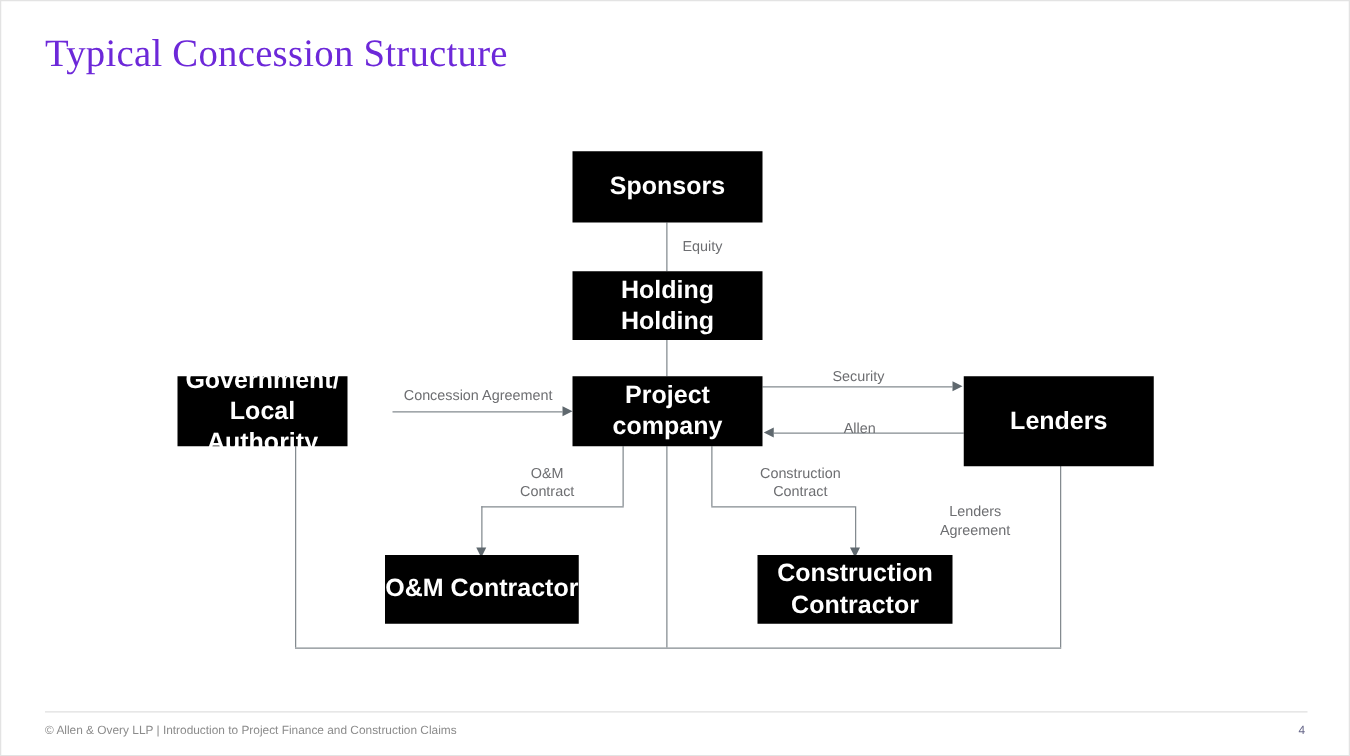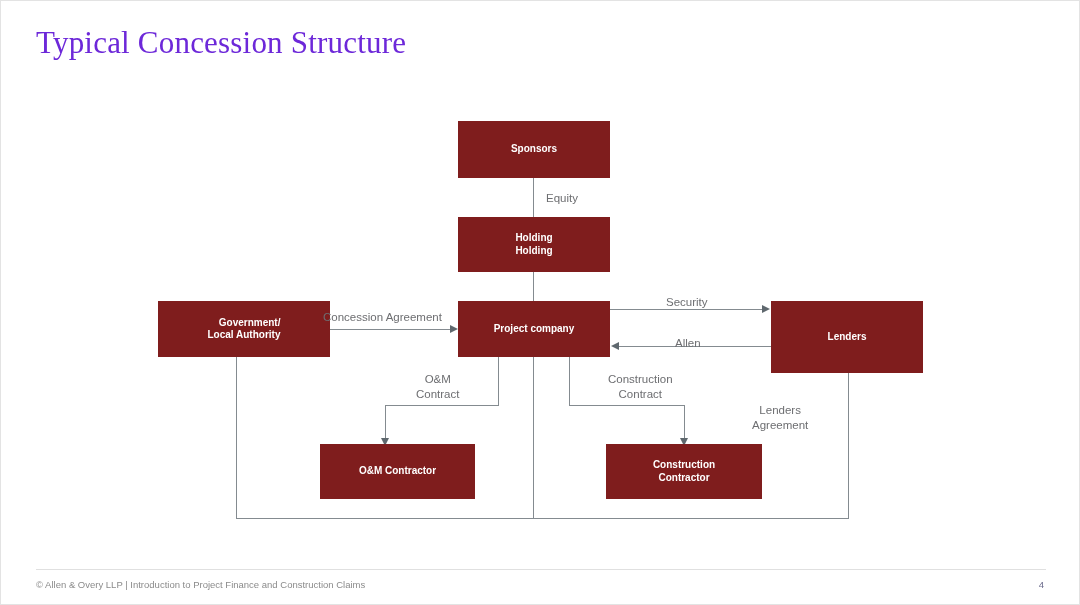--- a/index.html
+++ b/index.html
@@ -25,24 +25,24 @@
     top: 24px;
     font-family: "Liberation Serif", serif;
     font-size: 31px;
     letter-spacing: 0.2px;
     color: #6d28d9;
     white-space: nowrap;
   }
   
   .node {
     position: absolute;
-    background: #7f1d1d;
+    background: #000000;
     color: #ffffff;
     font-family: "Liberation Sans", sans-serif;
-    font-size: 10px;
+    font-size: 20px;
     font-weight: bold;
     display: flex;
     align-items: center;
     justify-content: center;
     text-align: center;
     line-height: 1.25;
     box-sizing: border-box;
     z-index: 3;
   }
   .node span { display: block; }
@@ -160,36 +160,36 @@
     <span>Sponsors</span>
   </div>
 
   <div class="node" style="left:457px; top:216px; width:152px; height:55px;">
     <div>
       <span>Holding</span>
       <span>Holding</span>
     </div>
   </div>
 
-  <div class="node" style="left:157px; top:300px; width:172px; height:56px;text-align:right;">
+  <div class="node" style="left:141px; top:300px; width:136px; height:56px;">
     <div>
       <span>Government/</span>
       <span>Local Authority</span>
     </div>
   </div>
 
   <div class="node" style="left:457px; top:300px; width:152px; height:56px;">
     <span>Project company</span>
   </div>
 
   <div class="node" style="left:770px; top:300px; width:152px; height:72px;text-align:right;">
     <span>Lenders</span>
   </div>
 
-  <div class="node" style="left:319px; top:443px; width:155px; height:55px;justify-content:center;">
+  <div class="node" style="left:307px; top:443px; width:155px; height:55px;justify-content:center;">
     <span>O&amp;M Contractor</span>
   </div>
 
   <div class="node" style="left:605px; top:443px; width:156px; height:55px;">
     <div>
       <span>Construction</span>
       <span>Contractor</span>
     </div>
   </div>
 

